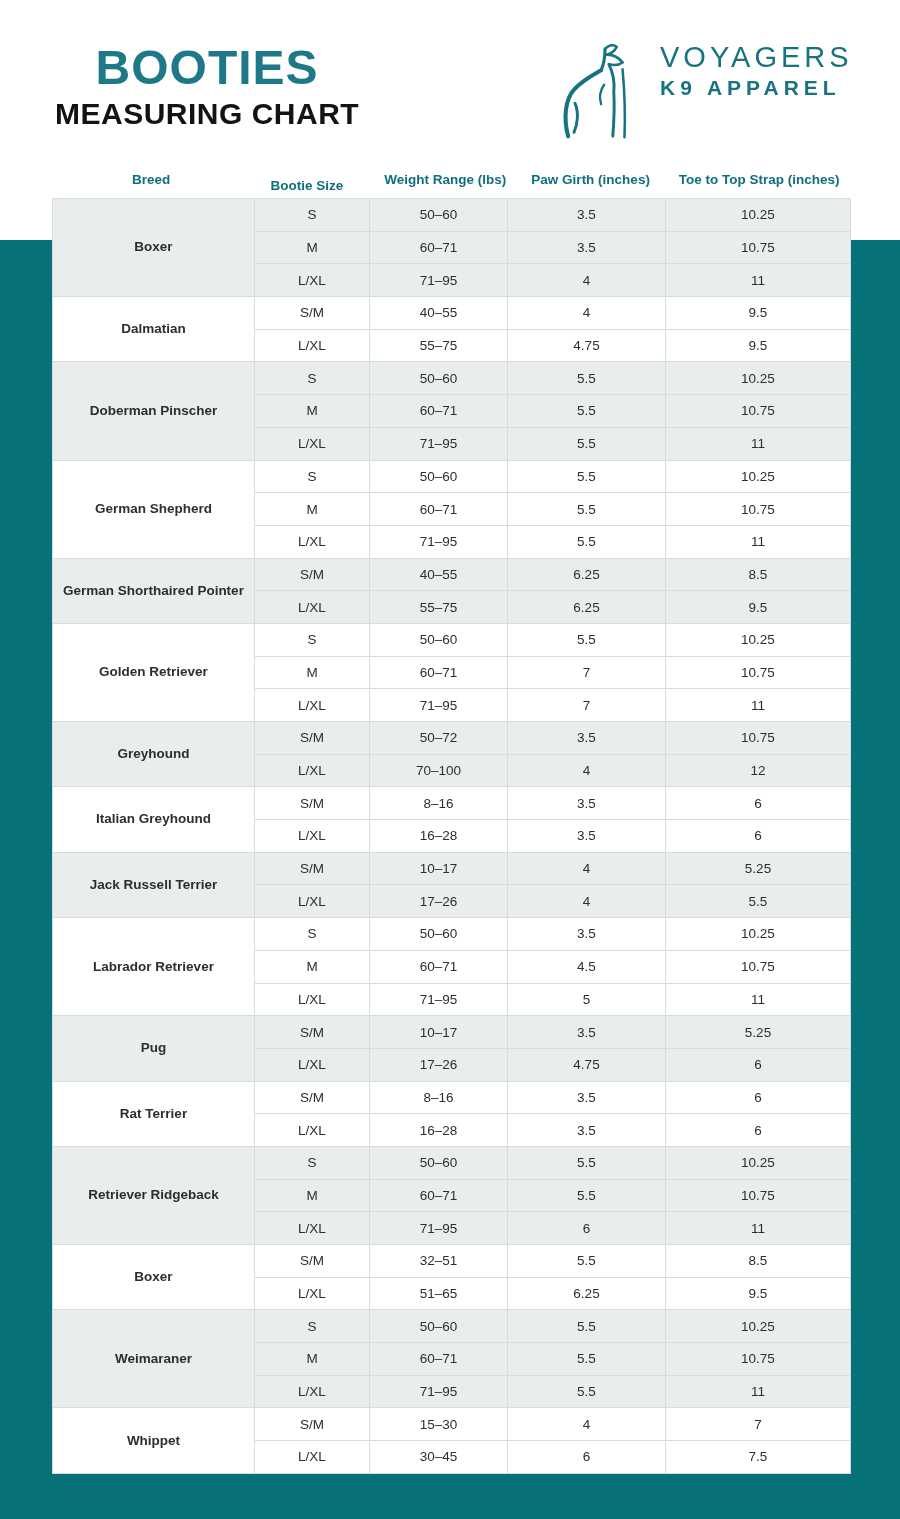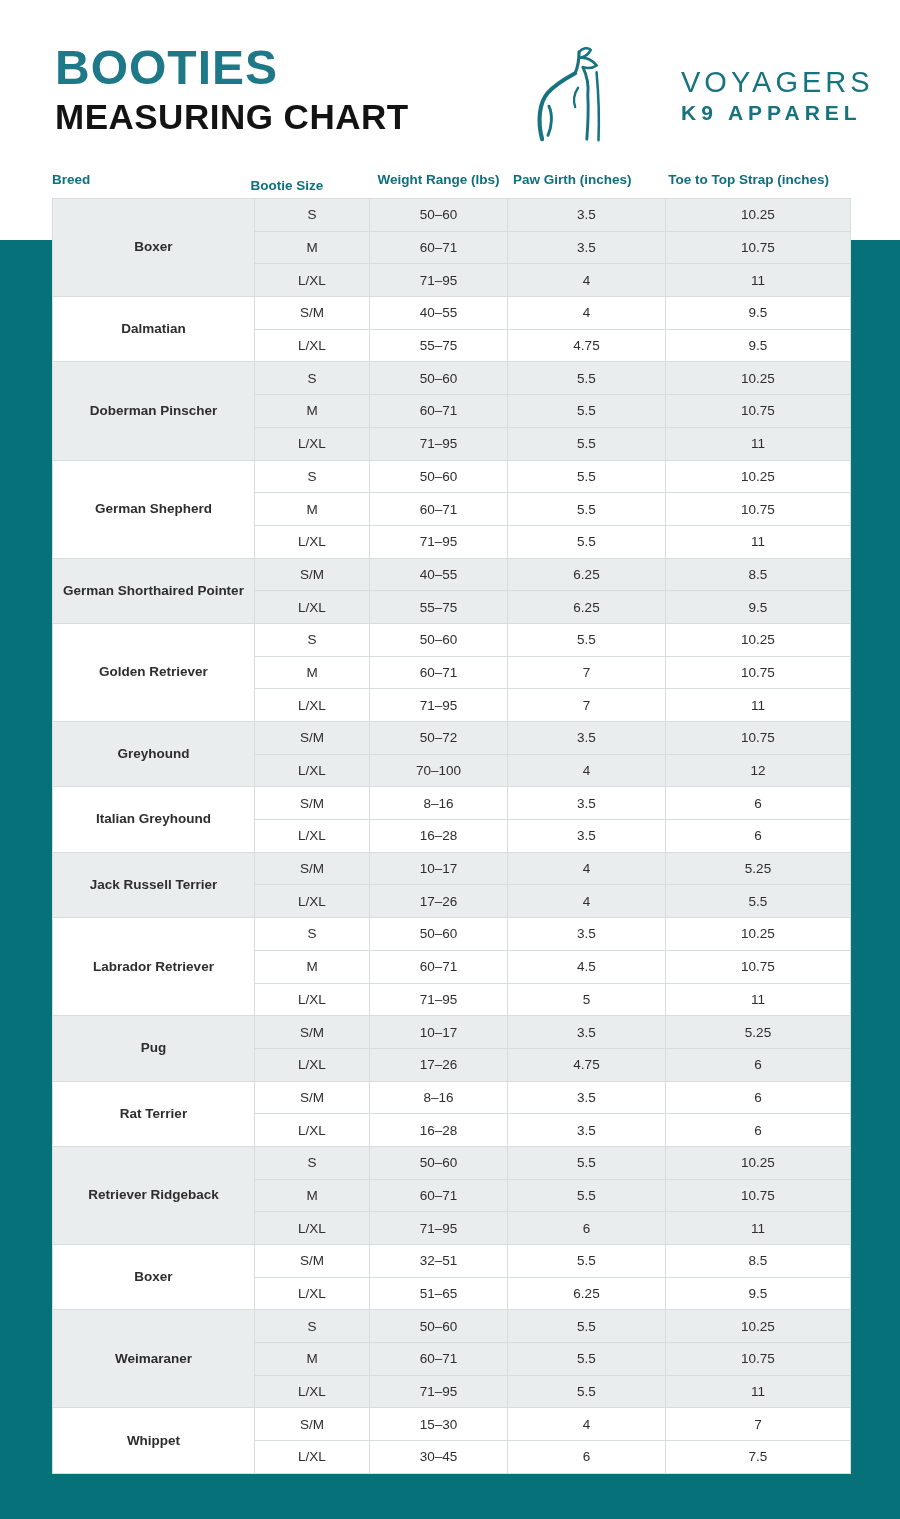--- a/index.html
+++ b/index.html
@@ -3,37 +3,37 @@
 <meta charset="utf-8">
 <style>
   html,body{margin:0;padding:0;}
   body{
     width:900px;height:1519px;position:relative;overflow:hidden;
     background:#077179;
     font-family:"Liberation Sans", sans-serif;
   }
   .top-band{position:absolute;left:0;top:0;width:900px;height:240px;background:#ffffff;}
   
-  .title-block{position:absolute;left:55px;top:44px;}
+  .title-block{position:absolute;left:55px;top:44px;text-align:center;}
   .title-line1{
     font-size:48px;font-weight:800;color:#1d7887;letter-spacing:1px;line-height:1.0;
   }
   .title-line2{
-    font-size:35px;font-weight:800;color:#131313;letter-spacing:0.5px;line-height:1.0;margin-top:7px;
-  }
-  .logo{position:absolute;left:532px;top:42px;width:300px;height:108px;display:flex;align-items:center;gap:47px;}
+    font-size:30px;font-weight:800;color:#131313;letter-spacing:0.5px;line-height:1.0;margin-top:7px;
+  }
+  .logo{position:absolute;left:558px;top:42px;width:300px;height:108px;display:flex;}
   .logo svg{width:98px;height:102px;flex:0 0 auto;}
   .logo-text{margin-left:4px;color:#16737f;}
   .logo-line1{font-size:29px;font-weight:400;letter-spacing:4px;line-height:1.05;}
   .logo-line2{font-size:21px;font-weight:700;letter-spacing:5px;line-height:1.2;margin-top:3px;}
   
   .table-wrap{position:absolute;left:52px;top:165px;width:798px;}
   .col-headers{display:flex;height:28px;align-items:center;margin-bottom:5px;}
   .col-headers span{
-    display:block;font-size:13.5px;font-weight:700;color:#0f6f7e;
+    display:block;text-align:center;font-size:13.5px;font-weight:700;color:#0f6f7e;
   }
   .ch-0{width:202px;} .ch-1{width:115px;margin-top:12px;} .ch-2{width:138px;margin-left:14px;} .ch-3{width:158px;} .ch-4{width:185px;}
   table.booties{
     width:798px;border-collapse:collapse;table-layout:fixed;background:#ffffff;
   }
   table.booties td{
     border:1px solid #d7dcdc;height:31.7px;padding:0;text-align:center;
     font-size:13.5px;color:#2e2e2e;vertical-align:middle;
   }
   td.breed{font-weight:700;color:#141414;font-size:14px;line-height:1.35;padding:0 6px;margin-left:12px;}

